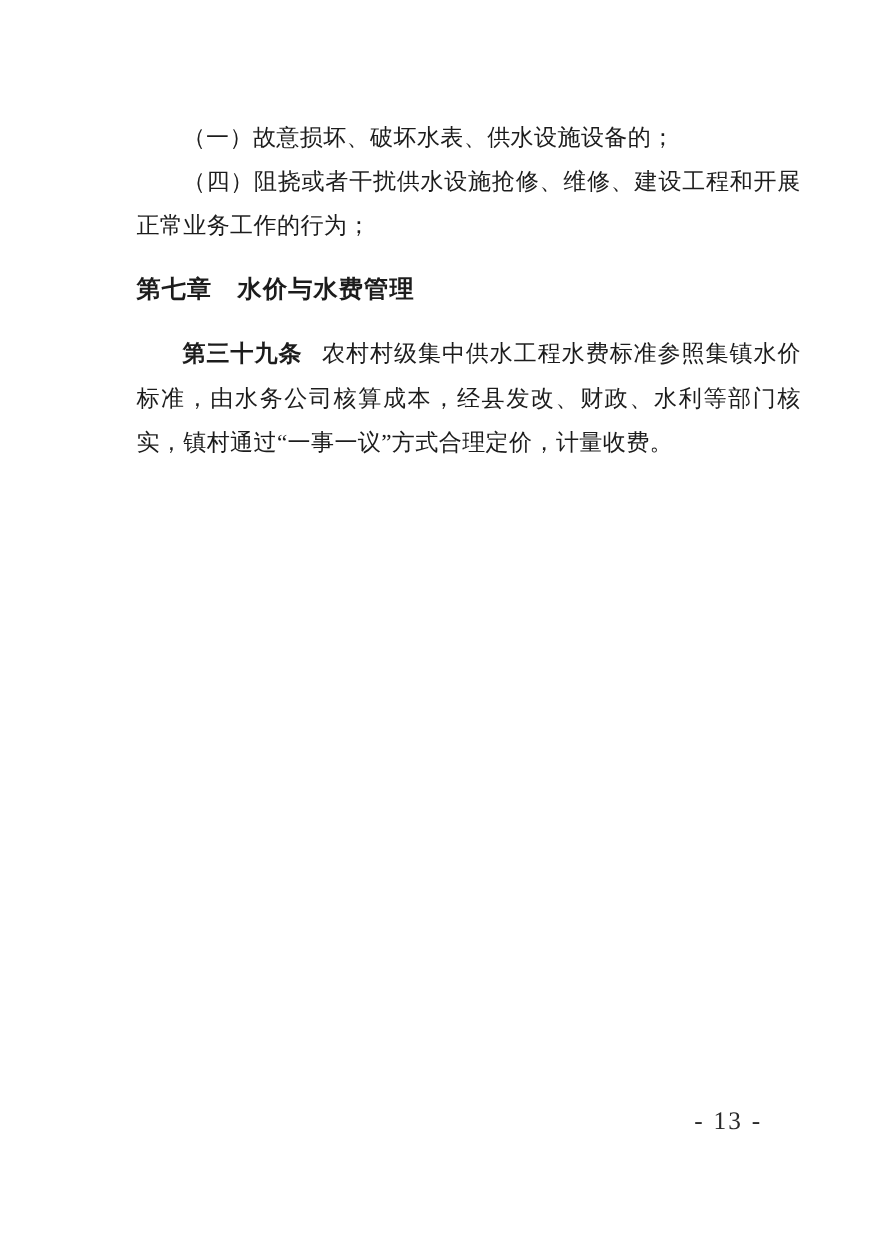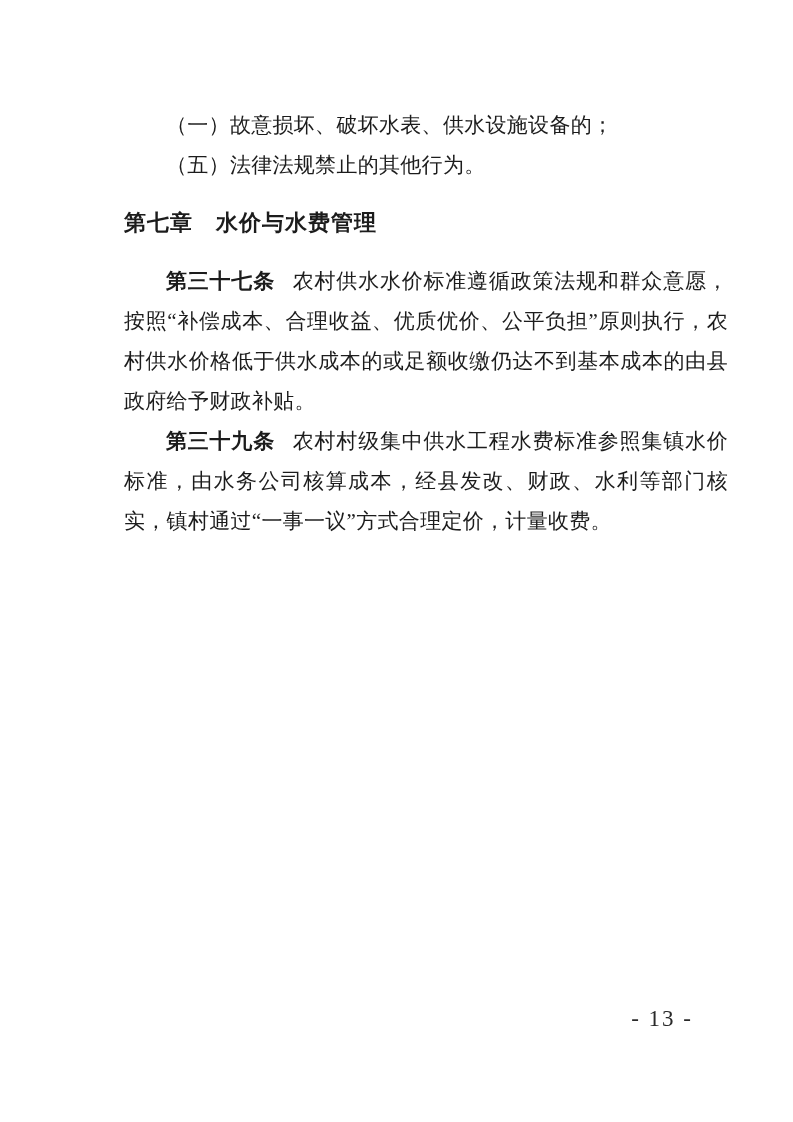--- a/index.html
+++ b/index.html
@@ -58,25 +58,24 @@
     color: #2a2a2a;
   }
 </style>
 </head>
 <body>
 
 <div class="page">
   <div class="content">
 
     <p class="body-text">（一）故意损坏、破坏水表、供水设施设备的；</p>
-    <p class="body-text">（五）法律法规禁止的其他行为。</p>
+    <p class="body-text">（四）阻挠或者干扰供水设施抢修、维修、建设工程和开展正常业务工作的行为；</p>
 
     <h2 class="chapter-heading">第七章　水价与水费管理</h2>
 
-    <p class="body-text"><span class="article-label">第三十七条</span><span>农村供水水价标准遵循政策法规和群众意愿，按照“补偿成本、合理收益、优质优价、公平负担”原则执行，农村供水价格低于供水成本的或足额收缴仍达不到基本成本的由县政府给予财政补贴。</span></p>
 
 
     <p class="body-text"><span class="article-label">第三十九条</span><span>农村村级集中供水工程水费标准参照集镇水价标准，由水务公司核算成本，经县发改、财政、水利等部门核实，镇村通过“一事一议”方式合理定价，计量收费。</span></p>
 
   </div>
 
   <div class="page-number">- 13 -</div>
 </div>
 
 </body></html>

